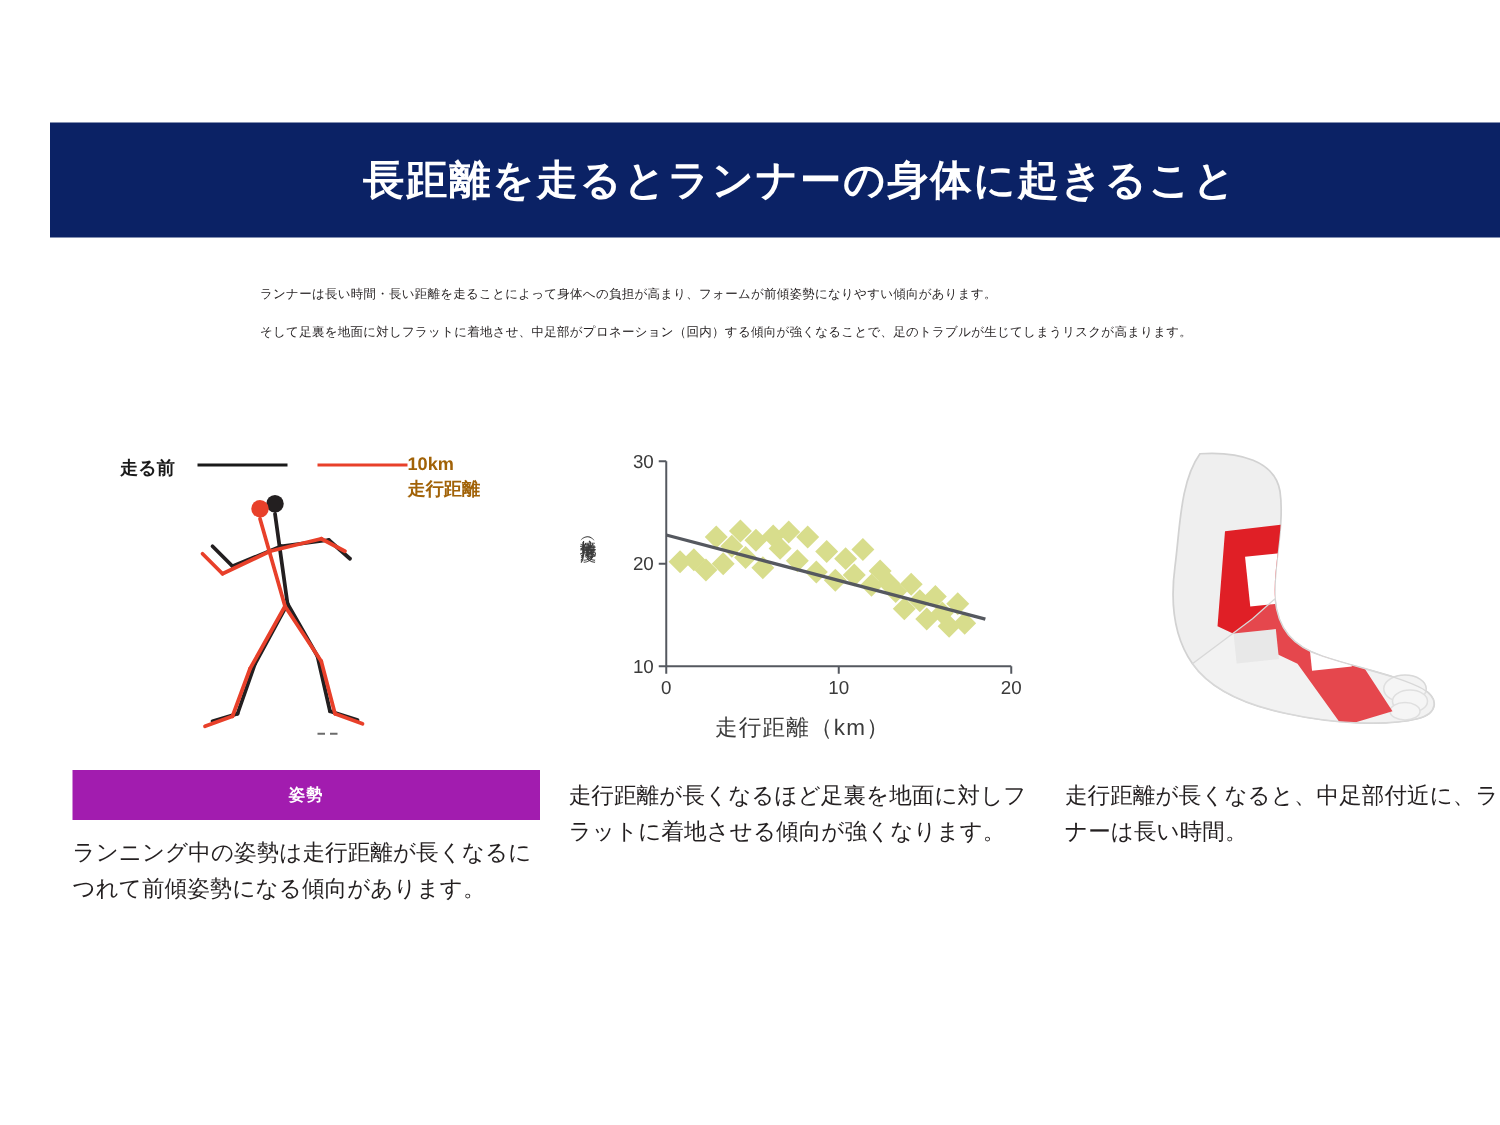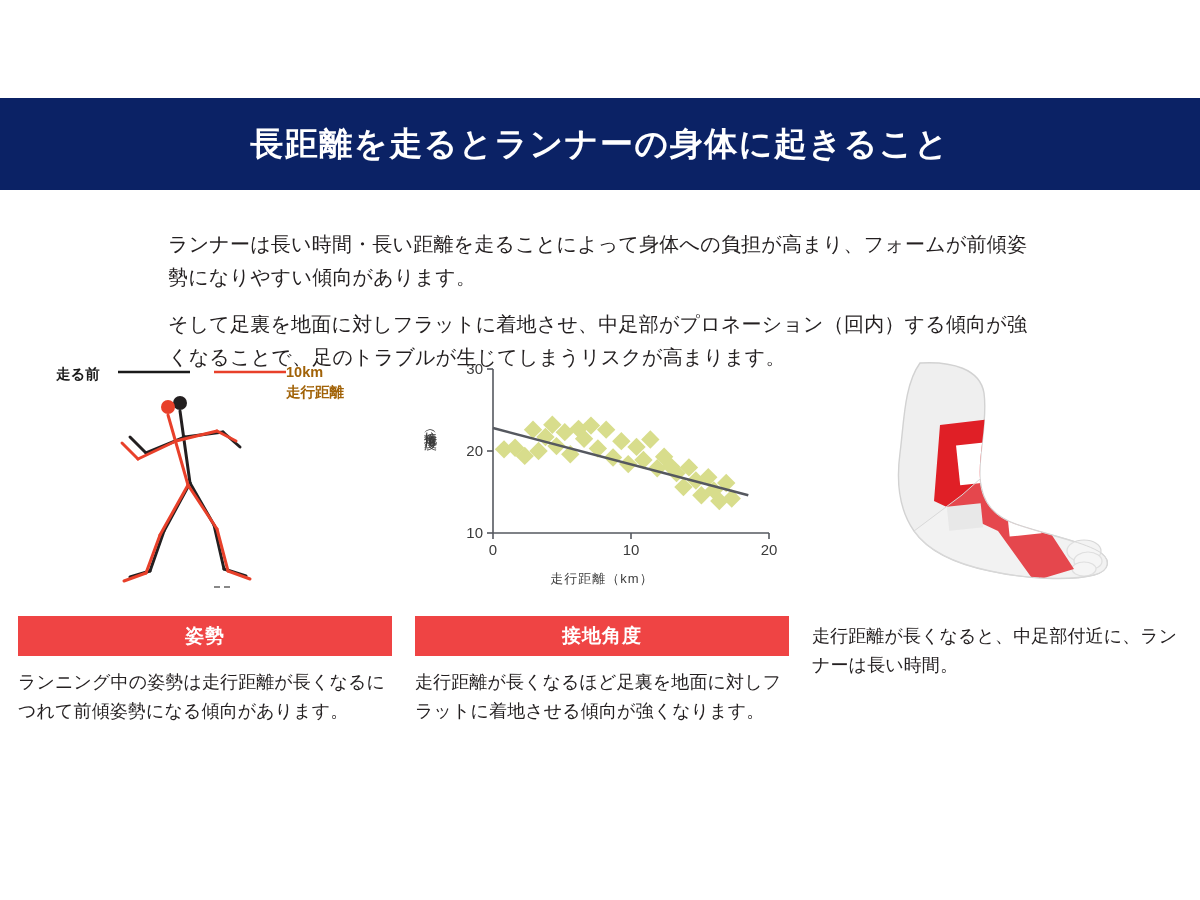--- a/index.html
+++ b/index.html
@@ -12,20 +12,21 @@
     background: #ffffff;
     font-family: "Liberation Sans", sans-serif;
     color: #1a1a1a;
     overflow: hidden;
     position: relative;
   }
   .page {
     position: relative;
     width: 1011px;
     height: 900px;
+    margin-left: 40px;
   }
 
   
   .title-band {
     position: absolute;
     left: 0;
     top: 98px;
     width: 1200px;
     height: 92px;
     background: #0b2265;
@@ -43,21 +44,21 @@
 
   
   .intro {
     position: absolute;
     left: 168px;
     top: 228px;
     width: 860px;
   }
   .intro p {
     margin: 0 0 14px 0;
-    font-size: 20px;
+    font-size: 10px;
     line-height: 1.65;
     color: #231f20;
     letter-spacing: 0.2px;
   }
 
   
   .columns {
     position: absolute;
     left: 18px;
     top: 355px;
@@ -67,26 +68,26 @@
   }
   .col {
     width: 374px;
   }
   .figure {
     height: 255px;
     position: relative;
   }
   .col-head {
     height: 40px;
-    background: #ef4444;
+    background: #a21caf;
     color: #ffffff;
     display: flex;
     align-items: center;
     justify-content: center;
-    font-size: 19px;
+    font-size: 13px;
     font-weight: bold;
     letter-spacing: 1px;
     margin-top: 6px;
   }
   .col-body {
     margin-top: 12px;
     font-size: 18px;
     line-height: 1.6;
     color: #231f20;
     letter-spacing: 0.1px;
@@ -118,21 +119,21 @@
     writing-mode: vertical-rl;
     text-orientation: upright;
     letter-spacing: 1px;
   }
   .chart-xlabel {
     position: absolute;
     left: 0;
     top: 215px;
     width: 374px;
     text-align: center;
-    font-size: 13px;
+    font-size: 18px;
     color: #3b3b3b;
     letter-spacing: 1px;
   }
 
   
   .foot-wrap {
     position: absolute;
     left: 0; top: 0;
     width: 374px; height: 255px;
   }
@@ -263,21 +264,20 @@
               <rect x="279.88" y="133.78" width="13" height="13" fill="#d8dd8c" transform="rotate(45 286.38 140.28)"></rect>
               <rect x="286.78" y="115.74" width="13" height="13" fill="#d8dd8c" transform="rotate(45 293.28 122.24)"></rect>
               <rect x="292.3" y="128.86" width="13" height="13" fill="#d8dd8c" transform="rotate(45 298.8 135.36)"></rect>
               <rect x="297.82" y="139.52" width="13" height="13" fill="#d8dd8c" transform="rotate(45 304.32 146.02)"></rect>
               <rect x="304.72" y="121.47999999999999" width="13" height="13" fill="#d8dd8c" transform="rotate(45 311.22 127.97999999999999)"></rect>
               <rect x="310.24" y="137.06" width="13" height="13" fill="#d8dd8c" transform="rotate(45 316.74 143.56)"></rect>
               <line x1="78" y1="73.03999999999999" x2="333.3" y2="140.28" stroke="#55585f" stroke-width="2.6"></line>
             </svg>
         </div>
       </div>
-      <div class="col-head">接地角度</div>
       <div class="col-body">走行距離が長くなるほど足裏を地面に対しフラットに着地させる傾向が強くなります。</div>
     </div>
 
     <div class="col">
       <div class="figure">
         <div class="foot-wrap">
           <svg width="374" height="255" viewBox="0 0 374 255">
             <defs>
               <clipPath id="footClip">
                 <path d="M108,8 C140,6 168,14 172,38 C176,66 166,100 168,124

